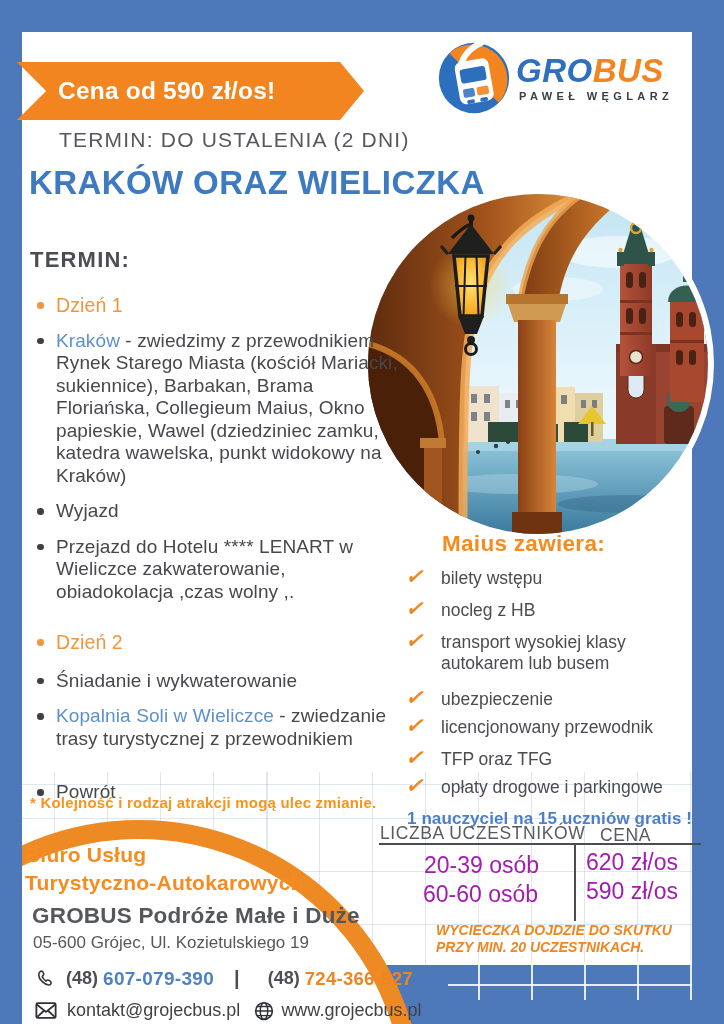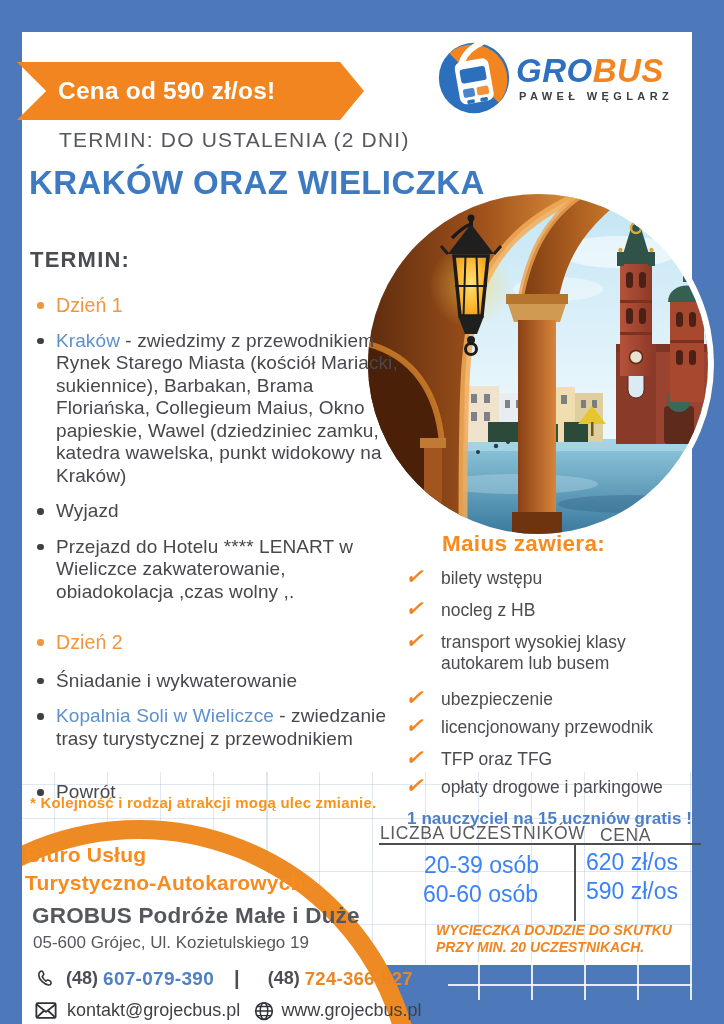--- a/index.html
+++ b/index.html
@@ -76,21 +76,21 @@
   .check{position:absolute;left:3px;top:-2px;color:var(--accent-orange);font-size:22px;font-weight:900;
     transform:skewX(-10deg) rotate(6deg);}
   .bonus{margin-top:11px;margin-left:3px;font-size:17px;font-weight:700;color:var(--note-blue);white-space:nowrap;letter-spacing:.1px;}
 
   
   .pricing{position:absolute;left:361px;top:819px;width:340px;height:140px;z-index:60;color:var(--text-dark);margin-left:16px;}
   .pr-h{position:absolute;font-size:17.5px;font-weight:500;letter-spacing:.6px;color:#595b5f;white-space:nowrap;}
   .pr-h1{left:3px;top:4px;} .pr-h2{left:223px;top:6px;}
   .pr-line{position:absolute;left:2px;top:24px;width:322px;border-top:2.5px solid #4b4d51;}
   .pr-vline{position:absolute;left:197px;top:25px;height:77px;border-left:2.5px solid #4b4d51;}
-  .pr-cell{position:absolute;font-size:23px;font-weight:500;white-space:nowrap;color:#3b82f6;}
+  .pr-cell{position:absolute;font-size:23px;font-weight:500;white-space:nowrap;color:#a21caf;}
   .pa1{left:47px;top:33px;} .pp1{left:209px;top:30px;}
   .pa2{left:46px;top:62px;} .pp2{left:209px;top:59px;}
   .pr-note{position:absolute;left:59px;top:103px;font-size:14px;font-weight:700;font-style:italic;
     line-height:16.5px;color:var(--accent-orange);white-space:nowrap;}
 
   
   .contact{position:absolute;left:25px;top:841px;width:420px;z-index:60;}
   .c-head{font-size:21px;font-weight:800;line-height:27.5px;letter-spacing:.2px;color:#f68b1f;}
   .c-company{margin:7px 0 0 7px;font-size:22.5px;font-weight:700;letter-spacing:.2px;color:#54575c;white-space:nowrap;}
   .c-address{margin:4px 0 0 8px;font-size:17px;font-weight:500;color:#54575c;white-space:nowrap;}

